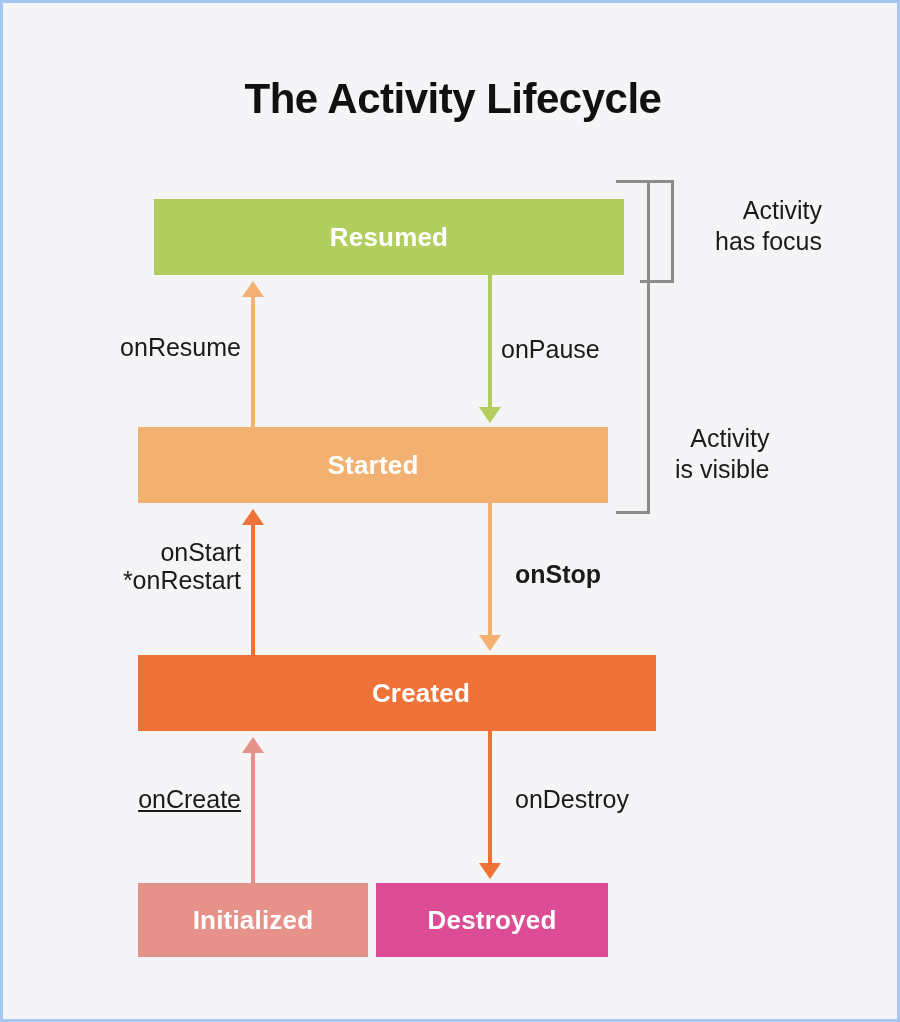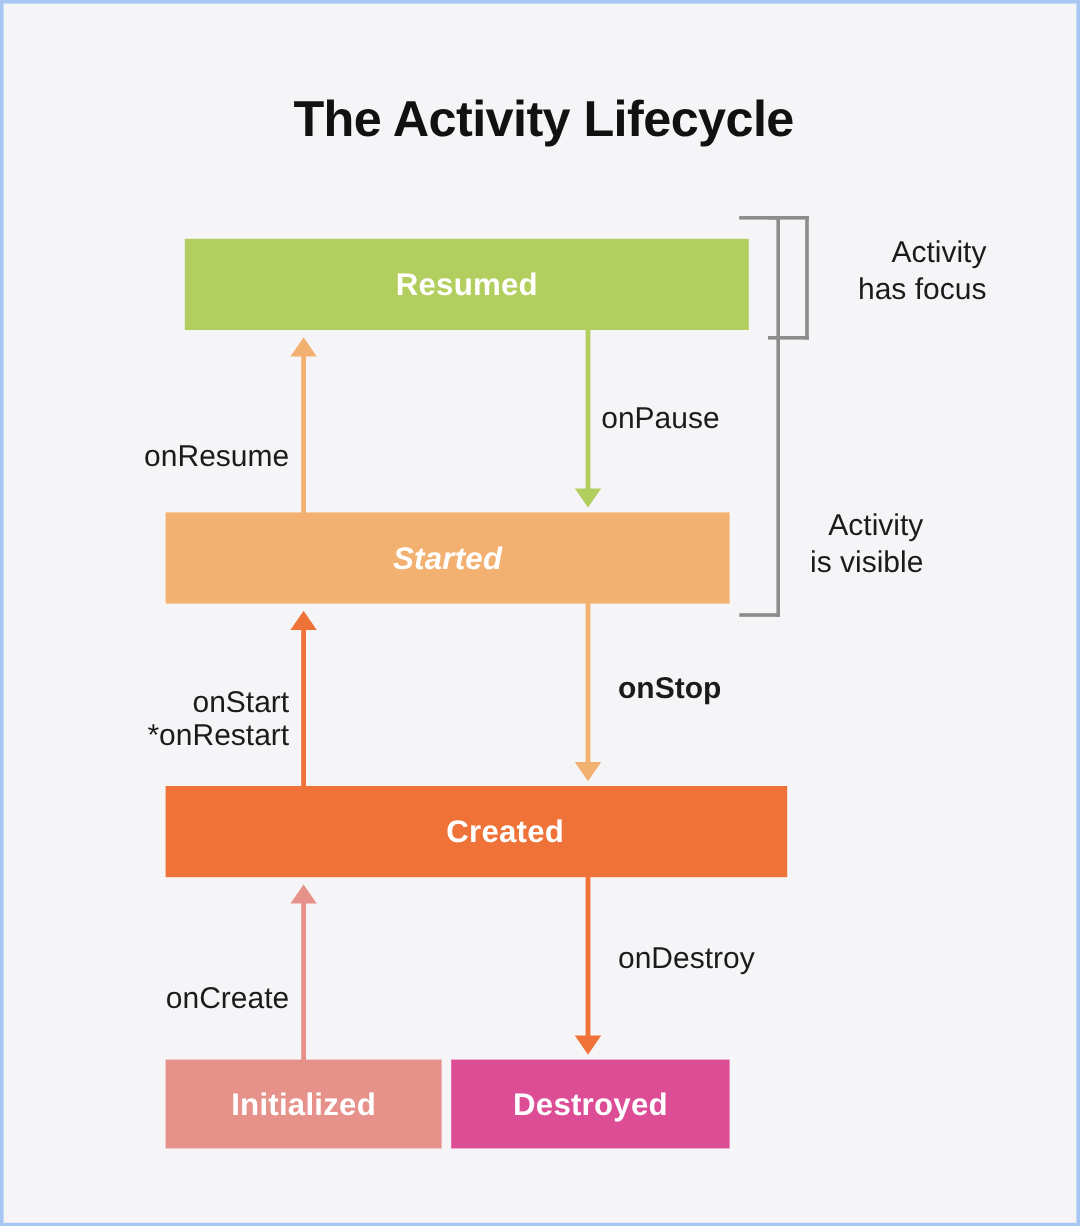--- a/index.html
+++ b/index.html
@@ -38,21 +38,21 @@
     position: absolute;
     display: flex;
     align-items: center;
     justify-content: center;
     color: #ffffff;
     font-weight: bold;
     font-size: 26px;
     letter-spacing: 0.2px;
   }
   #box-resumed   { left: 135px; top: 196px; width: 470px; height: 76px; background: #B1CE5E; margin-left: 16px; }
-  #box-started   { left: 135px; top: 424px; width: 470px; height: 76px; background: #F3B171; font-style: italic; }
+  #box-started   { left: 135px; top: 424px; width: 470px; height: 76px; background: #F3B171; }
   #box-created   { left: 135px; top: 652px; width: 470px; height: 76px; background: #EF7239; padding-left: 48px; }
   #box-initialized { left: 135px; top: 880px; width: 230px; height: 74px; background: #E7918B; }
   #box-destroyed { left: 373px; top: 880px; width: 232px; height: 74px; background: #DC4D96; }
 
   
   .arrow {
     position: absolute;
   }
   .arrow .shaft {
     position: absolute;
@@ -75,21 +75,21 @@
   .arrow.down .shaft { top: 0; bottom: 11px; }
 
   
   .edge-label {
     position: absolute;
     font-size: 25px;
     color: #1b1b1b;
     line-height: 1.12;
     white-space: pre-line;
   }
-  .edge-label.right-align { text-align: right; margin-top: 33px; }
+  .edge-label.right-align { text-align: right; }
   .edge-label.left-align { text-align: left; }
 
   
   .bracket {
     position: absolute;
     border: 3px solid #8C8C8C;
     border-left: none;
     box-sizing: border-box;
   }
   #bracket-focus   { left: 637px; top: 177px; width: 34px; height: 103px; }
@@ -165,21 +165,21 @@
 
   <div class="edge-label right-align" style="left:20px; top:330px; width:218px;">onResume</div>
 
   <div class="edge-label left-align" style="left:498px; top:332px; width:200px;">onPause</div>
 
   <div class="edge-label right-align" style="left:20px; top:535px; width:218px;">onStart
 *onRestart</div>
 
   <div class="edge-label left-align" style="left:512px; top:557px; width:200px;font-weight:bold;">onStop</div>
 
-  <div class="edge-label right-align" style="left:20px; top:782px; width:218px;">onCreate</div>
+  <div class="edge-label right-align" style="left:20px; top:782px; width:218px;text-decoration:underline;">onCreate</div>
 
   <div class="edge-label left-align" style="left:512px; top:782px; width:220px;">onDestroy</div>
 
   <div class="bracket" id="bracket-focus"></div>
   <div class="bracket-label" id="label-has-focus">Activity
 has focus</div>
 
   <div class="bracket" id="bracket-visible"></div>
   <div class="bracket-label" id="label-is-visible">Activity
 is visible</div>

